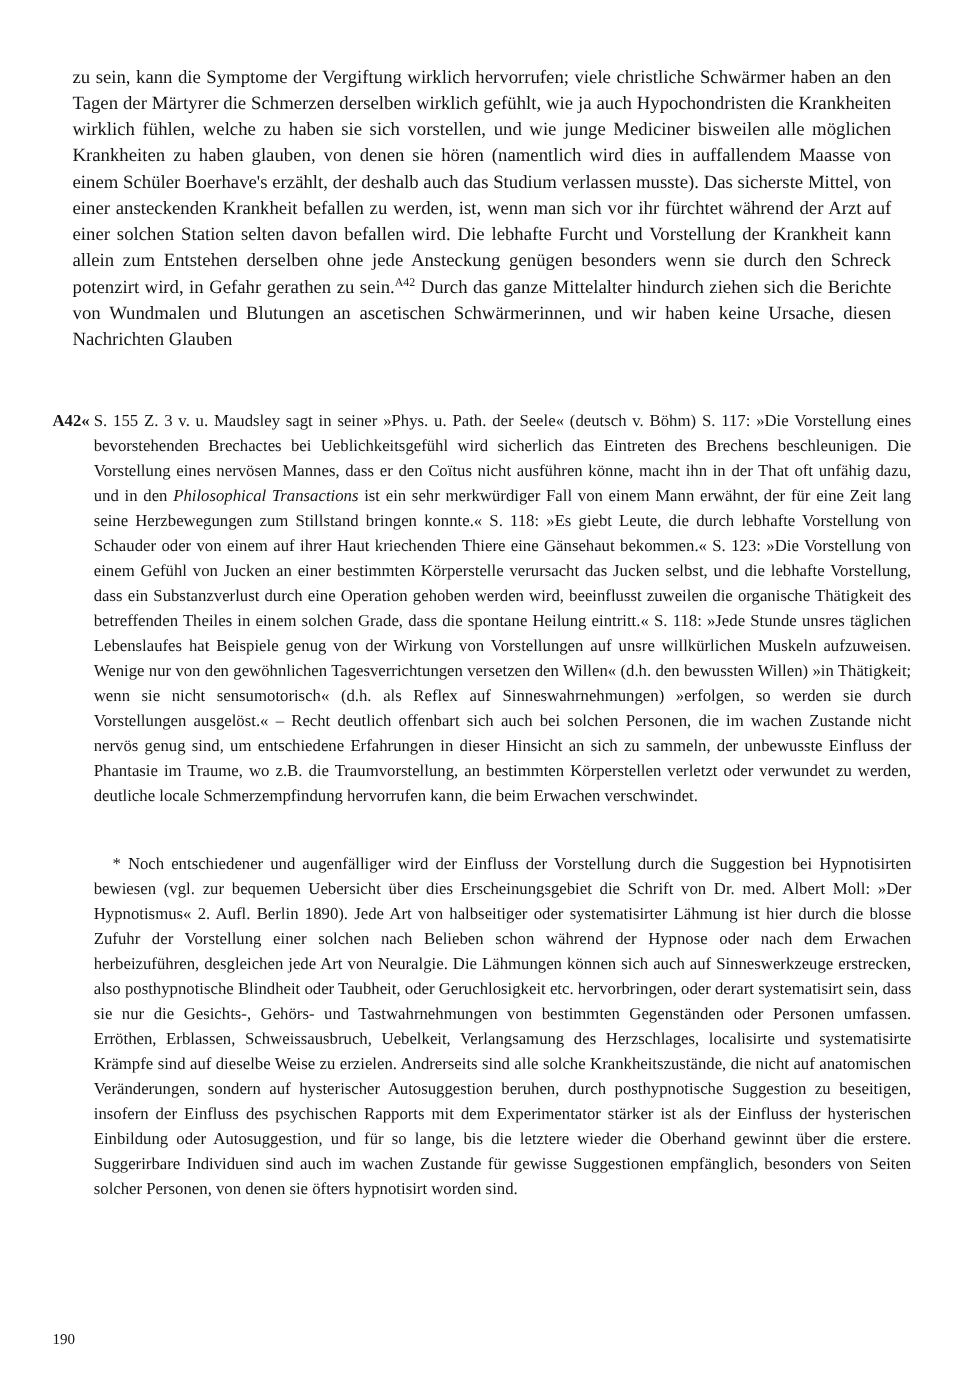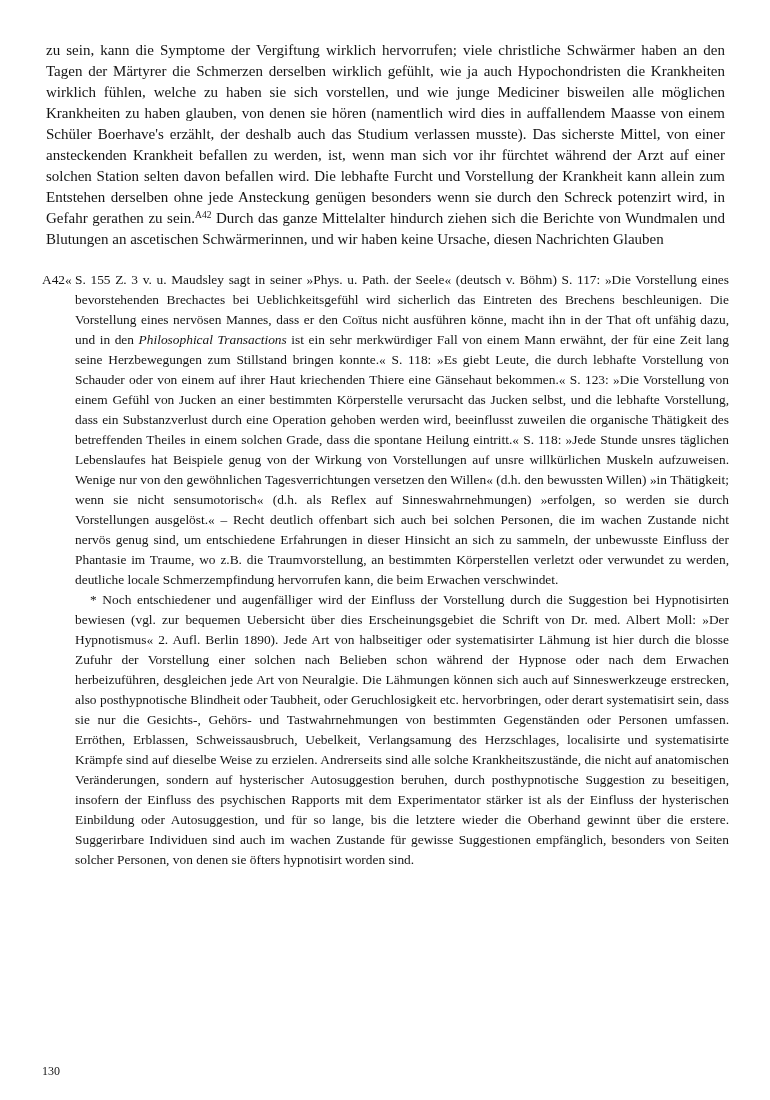--- a/index.html
+++ b/index.html
@@ -15,21 +15,21 @@
     font-family: "Liberation Serif", serif;
     color: #141414;
   }
   .page {
     position: absolute;
     inset: 0;
     padding: 36px 41px 0 42px;
     box-sizing: border-box;
   }
   .main-text {
-    margin: 4px;
+    margin: 16px;
     font-size: 15px;
     line-height: 21px;
     text-align: justify;
     hyphens: auto;
     -webkit-hyphens: auto;
   }
   sup.note-ref {
     font-size: 9.5px;
     line-height: 0;
     vertical-align: baseline;
@@ -48,28 +48,30 @@
     margin: 0;
   }
   .ann-p1 {
     padding-left: 33px;
     text-indent: -33px;
   }
   .ann-label {
     display: inline-block;
     width: 33px;
     text-indent: 0;
-    font-weight: 400;
+    font-weight: 700;
+    margin-top: 24px;
   }
   .lemma {
     font-weight: 400;
   }
   .ann-p2 {
     padding-left: 33px;
     text-indent: 15px;
+    margin-top: 34px;
   }
   .ann-p1 i {
   }
   .page-number {
     position: absolute;
     left: 42px;
     top: 1064px;
     font-size: 12px;
     line-height: 14px;
   }
@@ -79,15 +81,15 @@
 
 <div class="page">
 
   <p class="main-text"><span>zu sein, kann die Symptome der Vergiftung wirklich hervorrufen; viele christliche Schwärmer haben an den Tagen der Märtyrer die Schmerzen derselben wirklich gefühlt, wie ja auch Hypochondristen die Krankheiten wirklich fühlen, welche zu haben sie sich vorstellen, und wie junge Mediciner bisweilen alle möglichen Krankheiten zu haben glauben, von denen sie hören (namentlich wird dies in auffallendem Maasse von einem Schüler Boerhave's erzählt, der deshalb auch das Studium verlassen musste). Das sicherste Mittel, von einer ansteckenden Krankheit befallen zu werden, ist, wenn man sich vor ihr fürchtet während der Arzt auf einer solchen Station selten davon befallen wird. Die lebhafte Furcht und Vorstellung der Krankheit kann allein zum Entstehen derselben ohne jede Ansteckung genügen besonders wenn sie durch den Schreck potenzirt wird, in Gefahr gerathen zu sein.</span><sup class="note-ref">A42</sup><span> Durch das ganze Mittelalter hindurch ziehen sich die Berichte von Wundmalen und Blutungen an ascetischen Schwärmerinnen, und wir haben keine Ursache, diesen Nachrichten Glauben</span></p>
 
   <section class="annotation">
     <p class="ann-p ann-p1"><span class="ann-label">A42«</span><b class="lemma">S. 155 Z. 3 v. u.</b><span> Maudsley sagt in seiner »Phys. u. Path. der Seele« (deutsch v. Böhm) S. 117: »Die Vorstellung eines bevorstehenden Brechactes bei Ueblichkeitsgefühl wird sicherlich das Eintreten des Brechens beschleunigen. Die Vorstellung eines nervösen Mannes, dass er den Coïtus nicht ausführen könne, macht ihn in der That oft unfähig dazu, und in den </span><i>Philosophical Transactions</i><span> ist ein sehr merkwürdiger Fall von einem Mann erwähnt, der für eine Zeit lang seine Herzbewegungen zum Stillstand bringen konnte.« S. 118: »Es giebt Leute, die durch lebhafte Vorstellung von Schauder oder von einem auf ihrer Haut kriechenden Thiere eine Gänsehaut bekommen.« S. 123: »Die Vorstellung von einem Gefühl von Jucken an einer bestimmten Körperstelle verursacht das Jucken selbst, und die lebhafte Vorstellung, dass ein Substanzverlust durch eine Operation gehoben werden wird, beeinflusst zuweilen die organische Thätigkeit des betreffenden Theiles in einem solchen Grade, dass die spontane Heilung eintritt.« S. 118: »Jede Stunde unsres täglichen Lebenslaufes hat Beispiele genug von der Wirkung von Vorstellungen auf unsre willkürlichen Muskeln aufzuweisen. Wenige nur von den gewöhnlichen Tagesverrichtungen versetzen den Willen« (d.h. den bewussten Willen) »in Thätigkeit; wenn sie nicht sensumotorisch« (d.h. als Reflex auf Sinneswahrnehmungen) »erfolgen, so werden sie durch Vorstellungen ausgelöst.« – Recht deutlich offenbart sich auch bei solchen Personen, die im wachen Zustande nicht nervös genug sind, um entschiedene Erfahrungen in dieser Hinsicht an sich zu sammeln, der unbewusste Einfluss der Phantasie im Traume, wo z.B. die Traumvorstellung, an bestimmten Körperstellen verletzt oder verwundet zu werden, deutliche locale Schmerzempfindung hervorrufen kann, die beim Erwachen verschwindet.</span></p>
     <p class="ann-p ann-p2">* Noch entschiedener und augenfälliger wird der Einfluss der Vorstellung durch die Suggestion bei Hypnotisirten bewiesen (vgl. zur bequemen Uebersicht über dies Erscheinungsgebiet die Schrift von Dr. med. Albert Moll: »Der Hypnotismus« 2. Aufl. Berlin 1890). Jede Art von halbseitiger oder systematisirter Lähmung ist hier durch die blosse Zufuhr der Vorstellung einer solchen nach Belieben schon während der Hypnose oder nach dem Erwachen herbeizuführen, desgleichen jede Art von Neuralgie. Die Lähmungen können sich auch auf Sinneswerkzeuge erstrecken, also posthypnotische Blindheit oder Taubheit, oder Geruchlosigkeit etc. hervorbringen, oder derart systematisirt sein, dass sie nur die Gesichts-, Gehörs- und Tastwahrnehmungen von bestimmten Gegenständen oder Personen umfassen. Erröthen, Erblassen, Schweissausbruch, Uebelkeit, Verlangsamung des Herzschlages, localisirte und systematisirte Krämpfe sind auf dieselbe Weise zu erzielen. Andrerseits sind alle solche Krankheitszustände, die nicht auf anatomischen Veränderungen, sondern auf hysterischer Autosuggestion beruhen, durch posthypnotische Suggestion zu beseitigen, insofern der Einfluss des psychischen Rapports mit dem Experimentator stärker ist als der Einfluss der hysterischen Einbildung oder Autosuggestion, und für so lange, bis die letztere wieder die Oberhand gewinnt über die erstere. Suggerirbare Individuen sind auch im wachen Zustande für gewisse Suggestionen empfänglich, besonders von Seiten solcher Personen, von denen sie öfters hypnotisirt worden sind.</p>
   </section>
 
-  <div class="page-number">130</div>
+  <div class="page-number">190</div>
 
 </div>
 
 </body></html>

